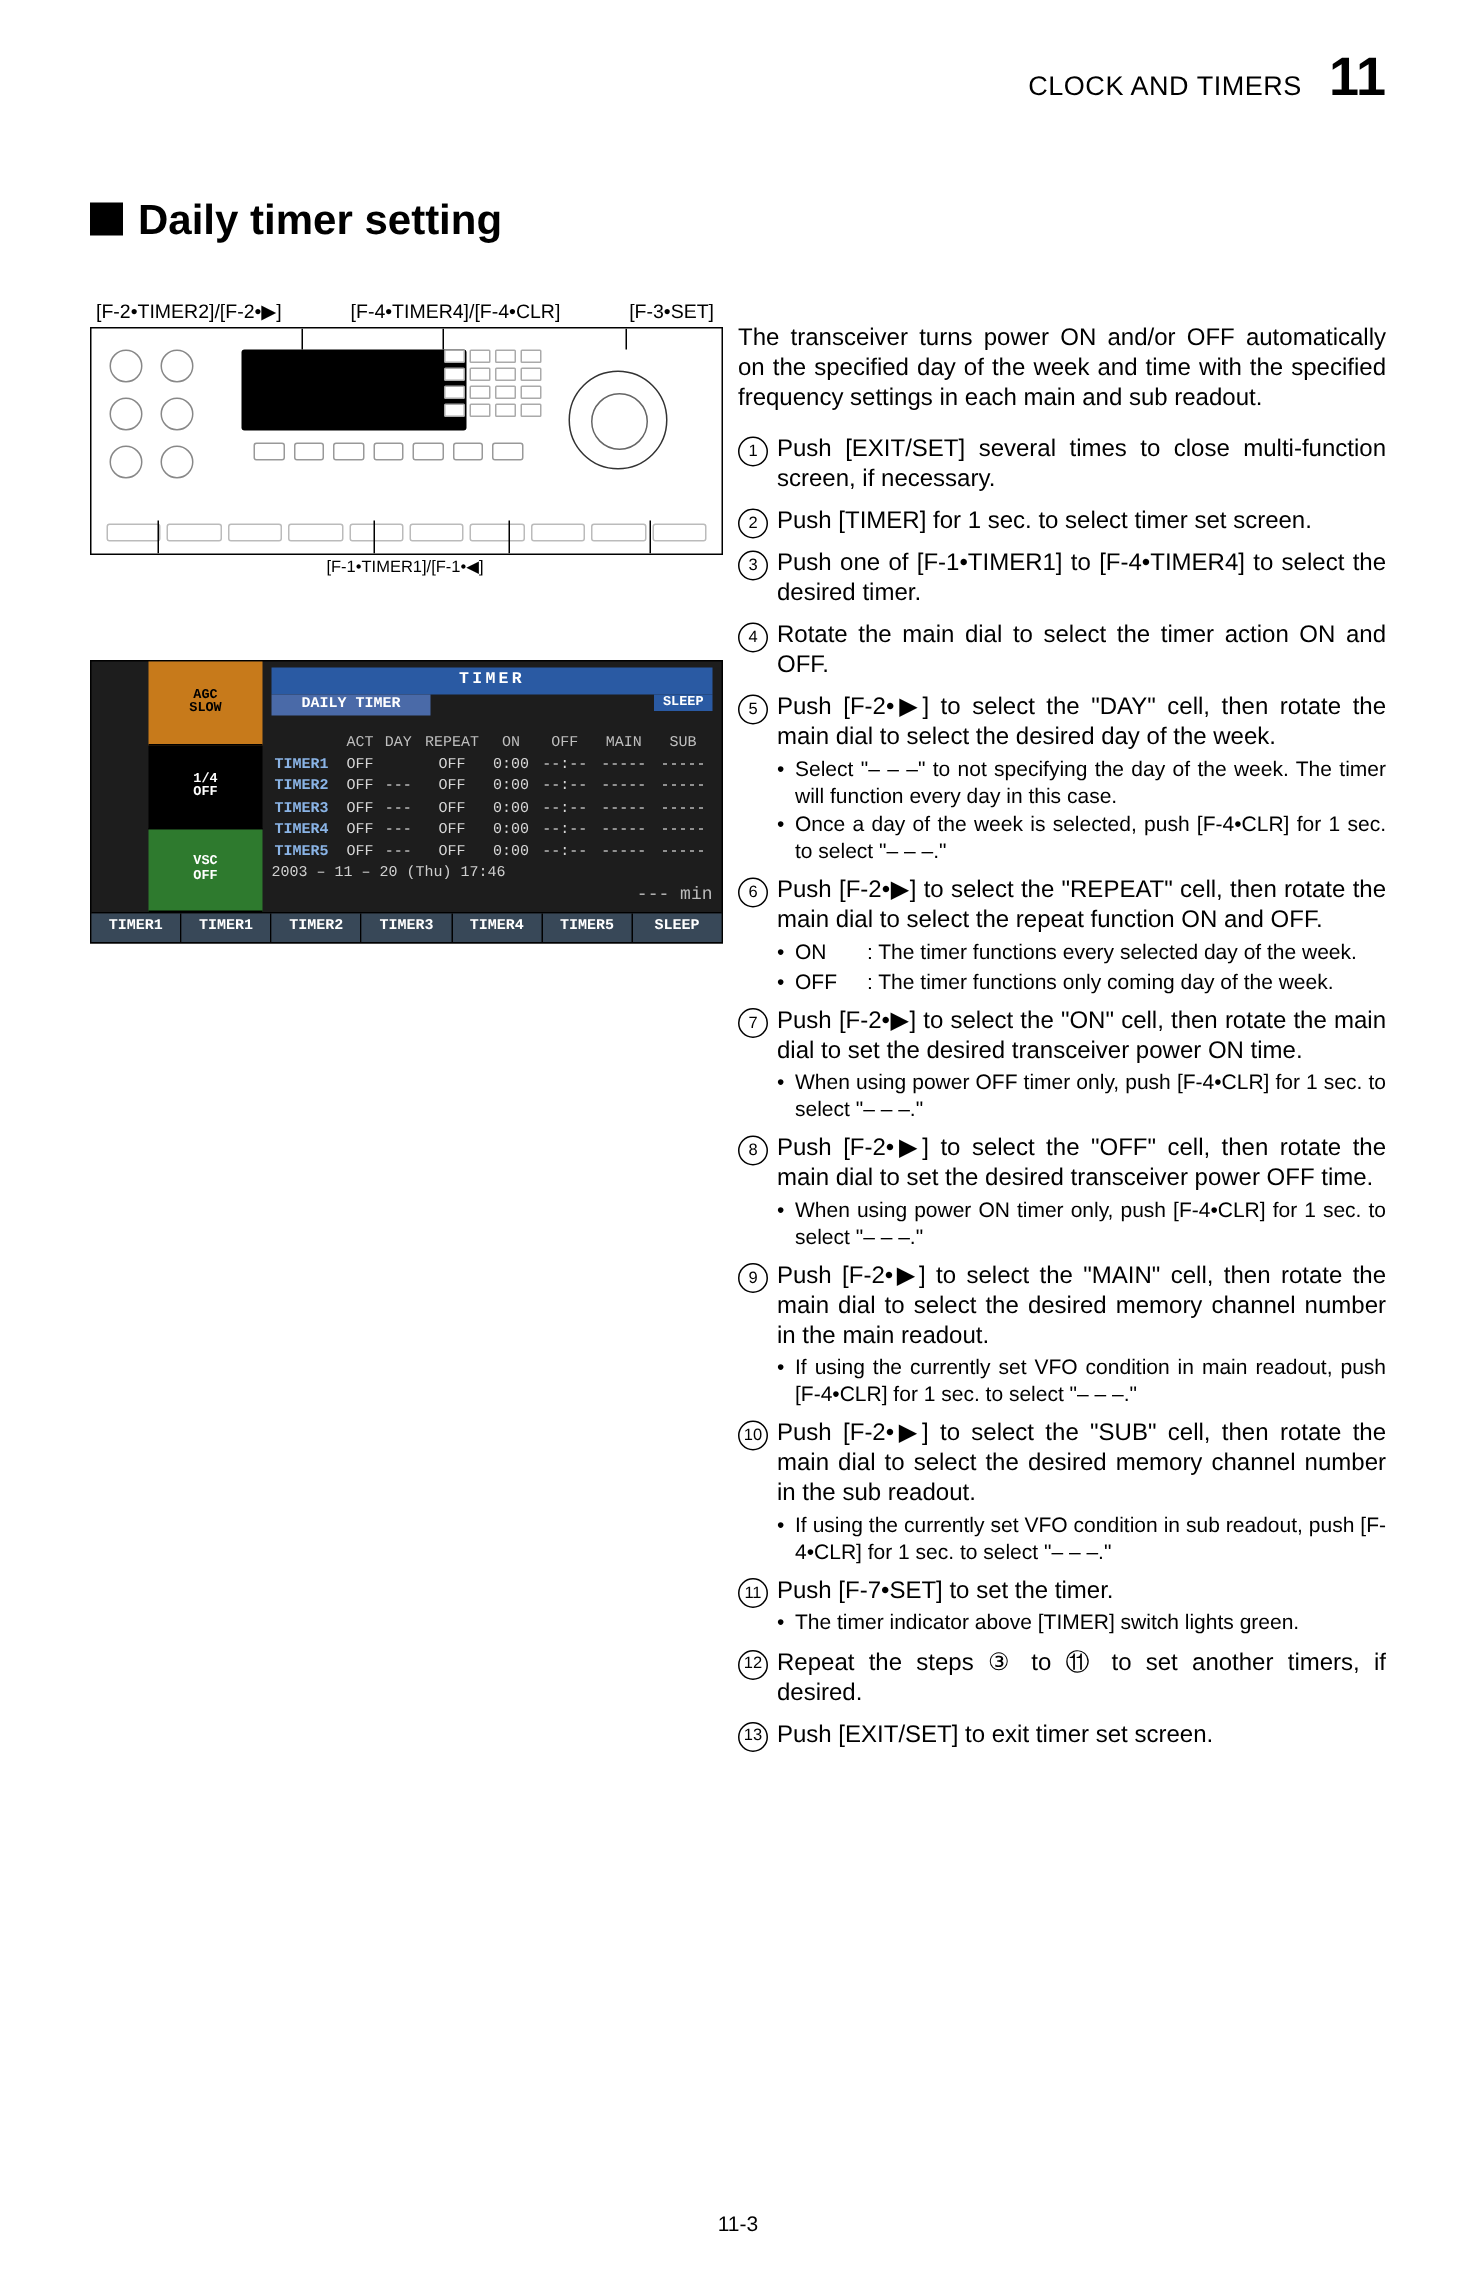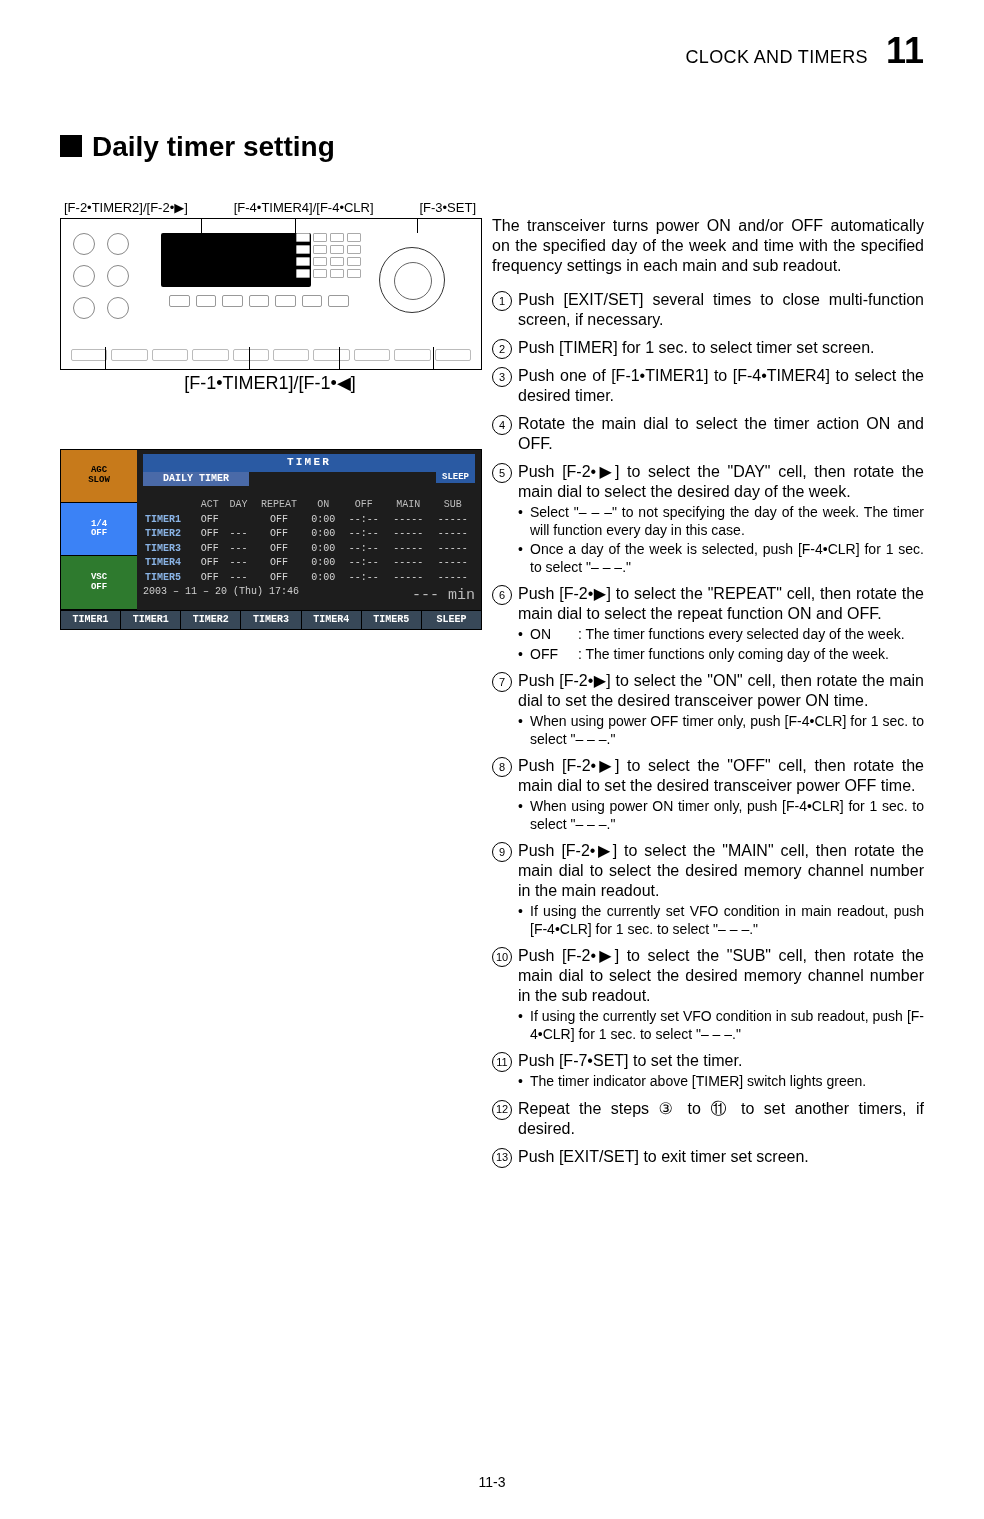--- a/index.html
+++ b/index.html
@@ -24,40 +24,40 @@
   .panel-box .knob-big:after{content:"";position:absolute;left:14px;top:14px;width:36px;height:36px;border:1px solid #666;border-radius:50%;}
   .panel-box .dialpad{position:absolute;right:120px;top:14px;display:grid;grid-template-columns:repeat(4,14px);grid-auto-rows:9px;gap:3px;}
   .panel-box .dialpad div{background:#fff;border:1px solid #aaa;border-radius:1px;}
   .panel-box .left-knobs{position:absolute;left:12px;top:14px;display:grid;grid-template-columns:repeat(2,20px);gap:10px 14px;}
   .panel-box .left-knobs div{width:20px;height:20px;border:1px solid #888;border-radius:50%;}
   .panel-box .bottom-strip{position:absolute;left:10px;right:10px;bottom:8px;display:flex;gap:4px;}
   .panel-box .bottom-strip div{flex:1;height:10px;border:1px solid #bbb;border-radius:2px;}
   .panel-box .lead{position:absolute;background:#000;}
   .lead.v{width:1px;}
   .callout-row.bottom{margin-top:4px;}
-  .callout-center{text-align:center;font-size:18px;margin-top:2px;}
+  .callout-center{text-align:center;font-size:11px;margin-top:2px;}
   
   .lcd{margin-top:54px;width:100%;background:#1d1d1d;color:#dcdcdc;font-family:"Courier New",monospace;font-size:11px;border:1px solid #000;}
   .lcd .titlebar{background:#2a5aa3;color:#fff;text-align:center;font-weight:700;letter-spacing:0.2em;padding:2px 0;font-size:11px;}
   .lcd .body{display:flex;}
-  .lcd .sidebar{width:76px;display:flex;flex-direction:column;}
+  .lcd .sidebar{width:76px;display:flex;flex-direction:column;padding-left:38px;}
   .lcd .sidebar .sb{flex:1;display:flex;flex-direction:column;justify-content:center;align-items:center;font-size:9px;font-weight:700;border-bottom:1px solid #000;}
   .lcd .sidebar .sb.two{line-height:1.05;}
   .lcd .sidebar .agc{background:#c77a1b;color:#000;}
-  .lcd .sidebar .q{background:#3b82f6;color:#fff;}
+  .lcd .sidebar .q{background:#000000;color:#fff;}
   .lcd .sidebar .vsc{background:#2e7a2e;color:#fff;justify-content:center;}
   .lcd .main{flex:1;padding:4px 6px;}
   .lcd .heading{display:inline-block;background:#4a6aa8;color:#fff;padding:1px 20px;font-weight:700;font-size:10px;}
   .lcd table{width:100%;border-collapse:collapse;margin-top:12px;color:#d6d6d6;font-size:10px;}
   .lcd th,.lcd td{padding:1px 2px;text-align:center;font-weight:400;}
   .lcd th{color:#bfbfbf;}
   .lcd td.name{color:#8ab4e6;font-weight:700;text-align:left;}
   .lcd .datebar{margin-top:2px;font-size:10px;color:#cfcfcf;}
   .lcd .sleep-tag{float:right;background:#2a5aa3;color:#fff;font-size:9px;padding:0 6px;font-weight:700;}
-  .lcd .sleep-val{float:right;font-size:15px;color:#bbb;margin-top:2px;}
+  .lcd .sleep-val{float:right;font-size:12px;color:#bbb;margin-top:13px;}
   .lcd .soft-row{display:flex;border-top:1px solid #000;}
   .lcd .soft-row .sk{flex:1;background:#384858;color:#fff;font-size:10px;font-weight:700;text-align:center;padding:3px 0;border-right:1px solid #000;}
   .lcd .soft-row .sk:last-child{border-right:none;}
   .lcd .timer1-hl{background:#c77a1b;color:#000;}
   
   .intro{font-size:16px;text-align:justify;margin-bottom:14px;}
   ol.steps{list-style:none;padding:0;margin:0;counter-reset:none;}
   ol.steps > li{position:relative;padding-left:26px;margin-bottom:8px;text-align:justify;}
   ol.steps > li .circ{position:absolute;left:0;top:1px;display:inline-flex;width:18px;height:18px;border:1.2px solid #000;border-radius:50%;align-items:center;justify-content:center;font-size:11px;font-weight:400;line-height:1;}
   ul.sub{list-style:none;padding:0;margin:2px 0 0 0;}

